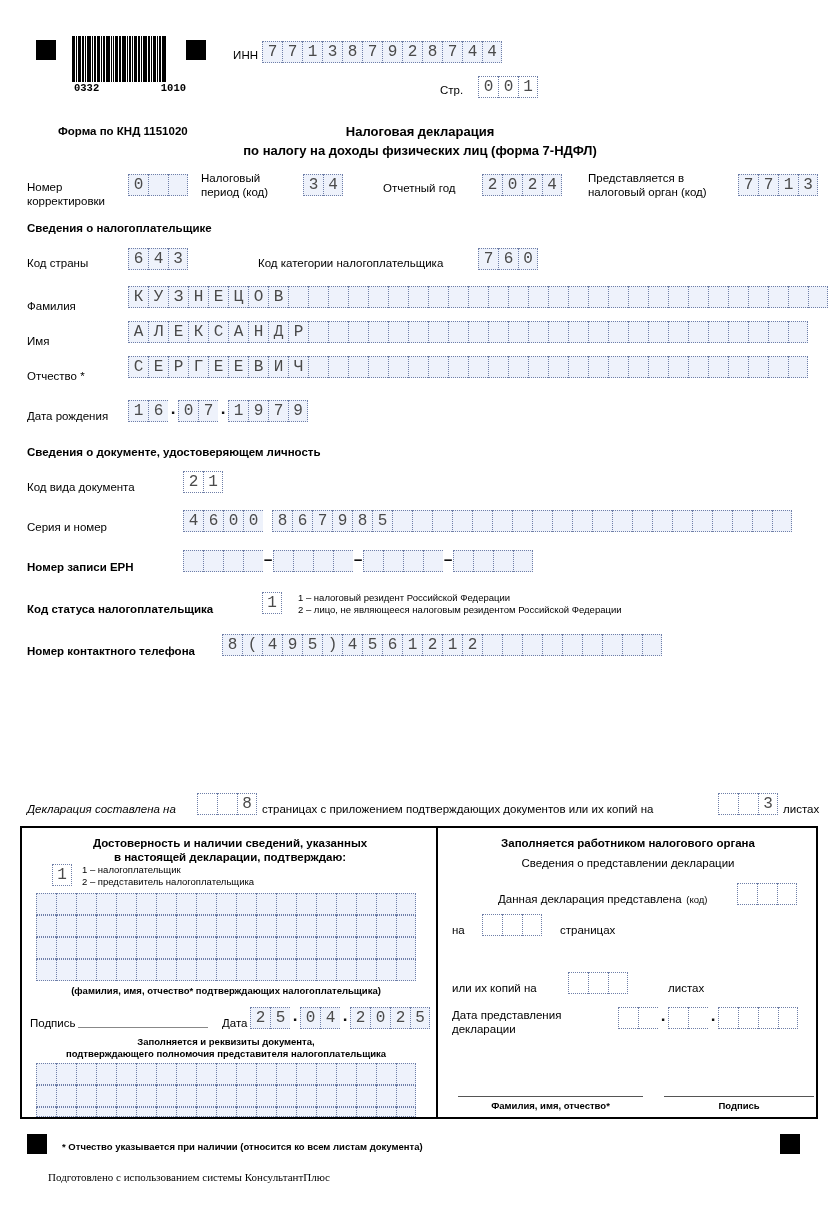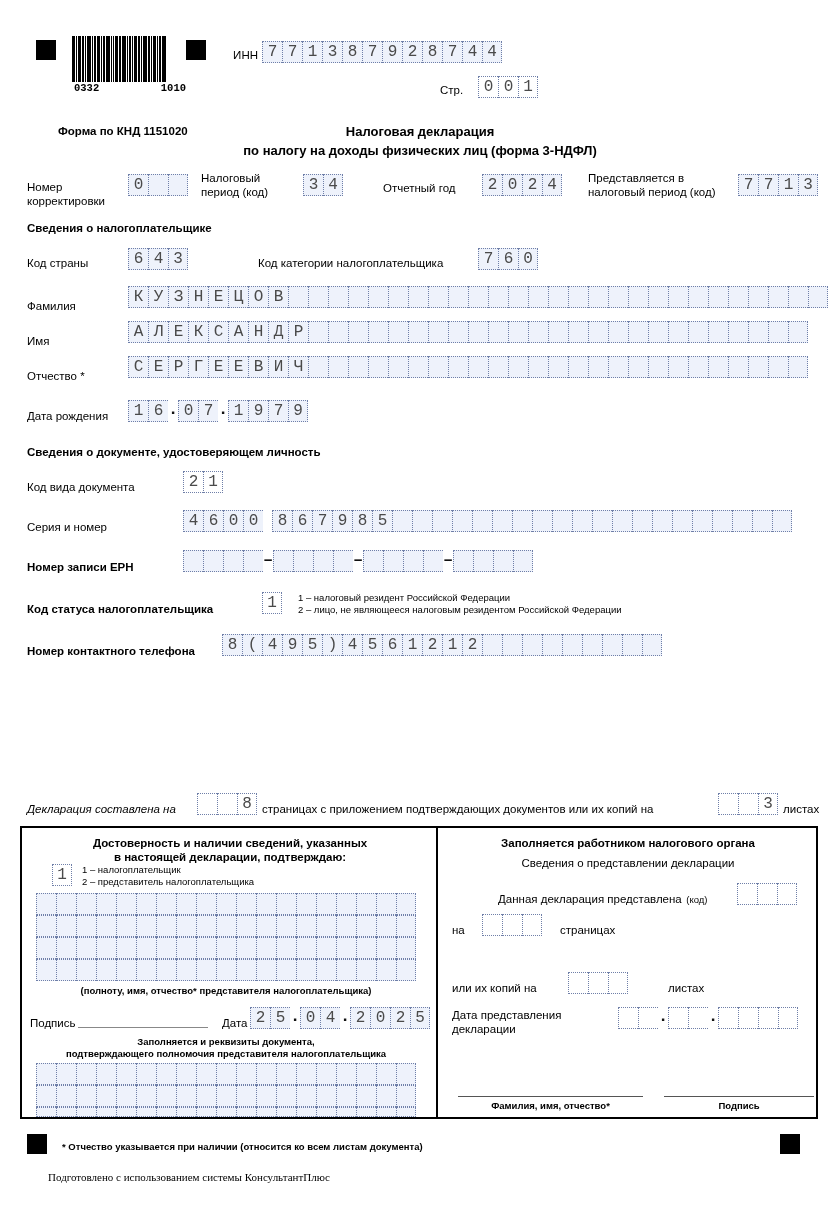--- a/index.html
+++ b/index.html
@@ -145,21 +145,21 @@
   <div class="abs cells" style="left:478px; top:76px;">
     <div class="cell plain">0</div>
     <div class="cell plain">0</div>
     <div class="cell plain">1</div>
   </div>
 
   <div class="abs" style="left:58px; top:121px;">
     <span class="lbl-b">Форма по КНД 1151020</span>
   </div>
   <div class="abs title" style="left:200px; top:124px; width:440px;">Налоговая декларация</div>
-  <div class="abs title" style="left:160px; top:143px; width:520px;">по налогу на доходы физических лиц (форма 3-НДФЛ)</div>
+  <div class="abs title" style="left:160px; top:143px; width:520px;">по налогу на доходы физических лиц (форма 7-НДФЛ)</div>
 
   <div class="abs" style="left:27px; top:180px; width:100px;">
     <div class="lbl">Номер</div>
     <div class="lbl">корректировки</div>
   </div>
   <div class="abs cells" style="left:128px; top:174px;">
     <div class="cell">0</div>
     <div class="cell"></div>
     <div class="cell"></div>
   </div>
@@ -178,21 +178,21 @@
   </div>
   <div class="abs cells" style="left:482px; top:174px;">
     <div class="cell">2</div>
       <div class="cell">0</div>
     <div class="cell">2</div>
       <div class="cell">4</div>
   </div>
 
   <div class="abs" style="left:588px; top:171px; width:140px;">
     <div class="lbl">Представляется в</div>
-    <div class="lbl">налоговый период (код)</div>
+    <div class="lbl">налоговый орган (код)</div>
   </div>
   <div class="abs cells" style="left:738px; top:174px;">
     <div class="cell">7</div>
       <div class="cell">7</div>
     <div class="cell">1</div>
       <div class="cell">3</div>
   </div>
 
   <div class="abs" style="left:27px; top:218px;">
     <span class="lbl-b">Сведения о налогоплательщике</span>
@@ -582,21 +582,21 @@
       <div class="cell"></div>
     <div class="cell"></div>
       <div class="cell"></div>
     <div class="cell"></div>
       <div class="cell"></div>
     <div class="cell"></div>
       <div class="cell"></div>
     <div class="cell"></div>
   </div>
 
-  <div class="abs center tiny-b" style="left:36px; top:985px; width:380px;">(полноту, имя, отчество* представителя налогоплательщика)</div>
+  <div class="abs center tiny-b" style="left:36px; top:985px; width:380px;">(фамилия, имя, отчество* подтверждающих налогоплательщика)</div>
 
   <div class="abs" style="left:30px; top:1013px;">
     <span class="lbl">Подпись</span>
   </div>
   <div class="abs sig-line" style="left:78px; top:1027px; width:130px;"></div>
   <div class="abs" style="left:222px; top:1013px;">
     <span class="lbl">Дата</span>
   </div>
   <div class="abs cells" style="left:250px; top:1007px;">
     <div class="cell">2</div>

